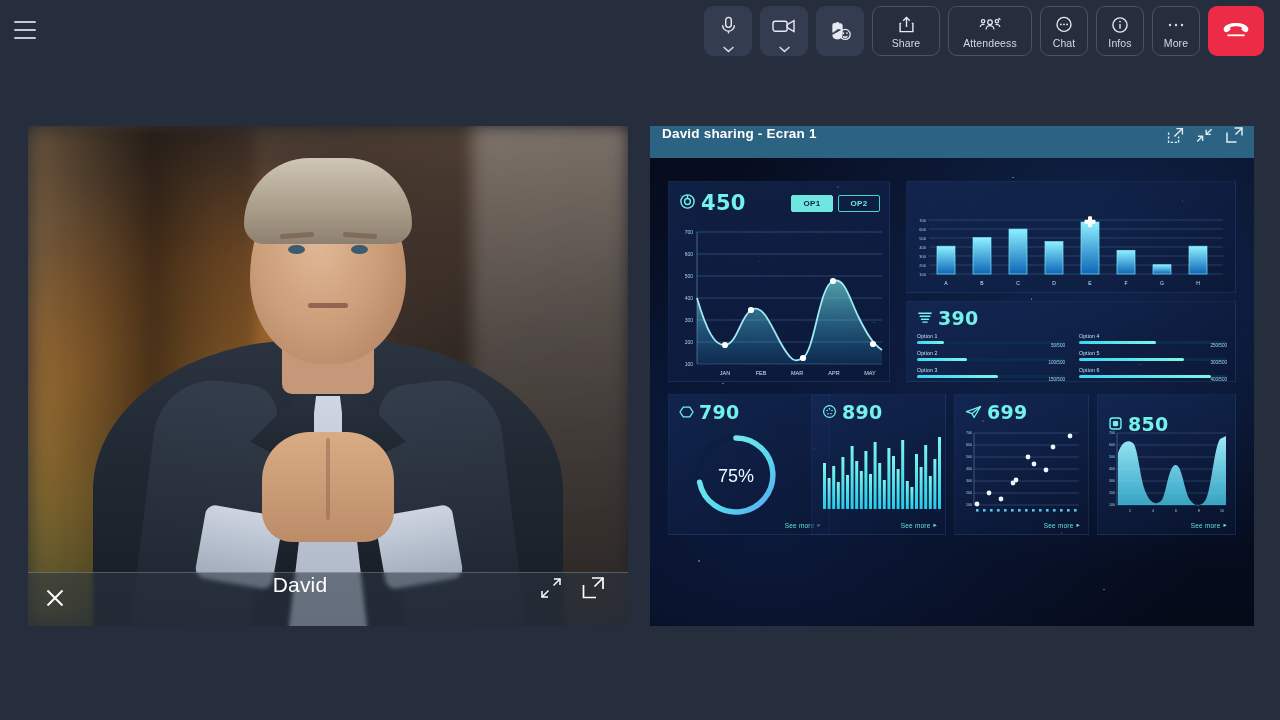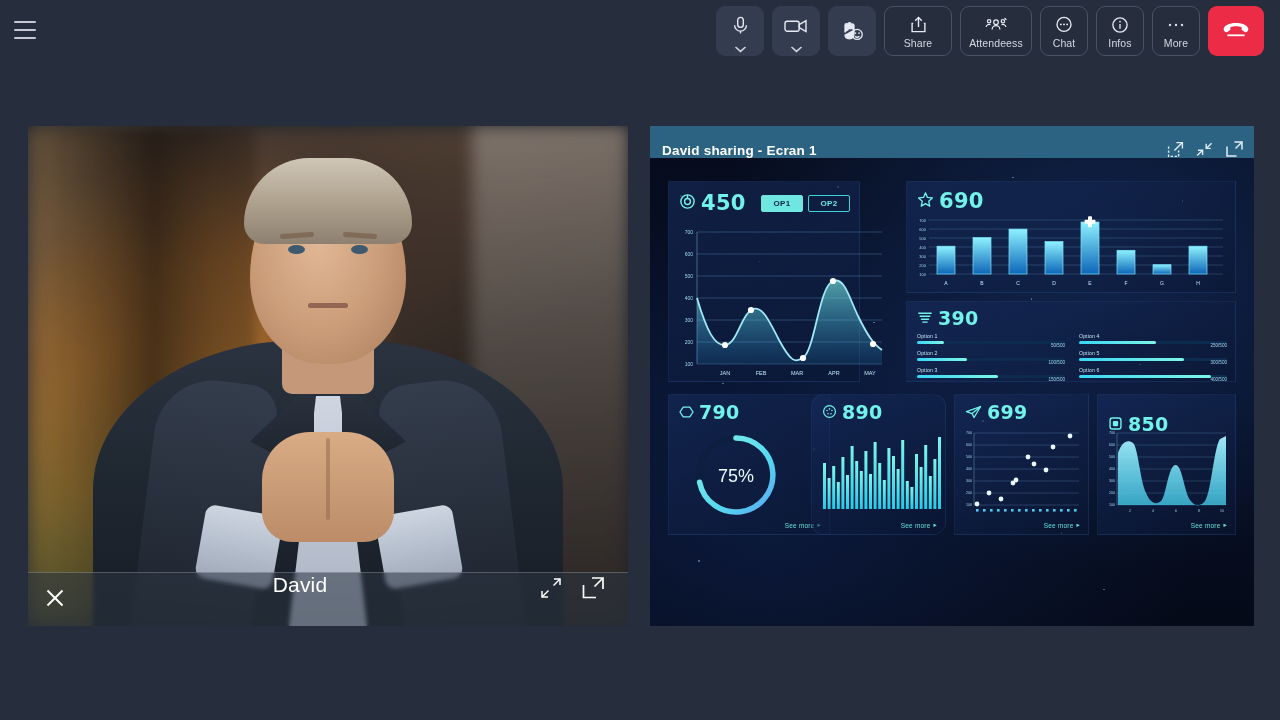--- a/index.html
+++ b/index.html
@@ -178,21 +178,21 @@
   .tile-actions .act { cursor: pointer; display: flex; }
 
   
   .share-panel {
     position: absolute; left: 650px; top: 126px;
     width: 604px; height: 500px;
     background: #070d1f;
   }
   .share-head {
     height: 32px; background: #2d6382;
-    display: flex; align-items: flex-end;
+    display: flex; align-items: flex-start;
     padding: 0 10px 0 12px;
   }
   .share-title {
     color: #ffffff; font-size: 13.5px; font-weight: bold; letter-spacing: .2px;
     flex: 1;
   }
   .share-head-icons { display: flex; align-items: center; gap: 11px; }
   .share-head-icons .hico { cursor: pointer; display: flex; opacity: .95; }
 
   .dash {
@@ -300,21 +300,21 @@
       <span class="ico">
         <svg width="17" height="18" viewBox="0 0 17 18" fill="none" stroke="#e6eaf3" stroke-width="1.4">
           <path d="M3.2 7.4H2.1v8.2h12.8V7.4h-1.1"></path>
           <line x1="8.5" y1="1.6" x2="8.5" y2="11"></line>
           <polyline points="5.2,4.8 8.5,1.5 11.8,4.8"></polyline>
         </svg>
       </span>
       <span class="lbl">Share</span>
     </div>
 
-    <div class="tbtn outlined wide" style="width:72px">
+    <div class="tbtn outlined wide" style="width:84px">
       <span class="ico">
         <svg width="22" height="16" viewBox="0 0 22 16" fill="none" stroke="#e6eaf3" stroke-width="1.25">
           <circle cx="11" cy="5.2" r="2.3"></circle>
           <path d="M7.1 12.4a3.9 3.9 0 0 1 7.8 0"></path>
           <circle cx="4.1" cy="4.2" r="1.7"></circle>
           <path d="M1.1 10a3 3 0 0 1 4.4-2.3"></path>
           <circle cx="17.9" cy="4.2" r="1.7"></circle>
           <path d="M20.9 10a3 3 0 0 0-4.4-2.3"></path>
           <path d="M19.4 1.4c1 .1 1.7.8 1.6 1.7"></path>
         </svg>
@@ -468,21 +468,21 @@
         <i style="left:55%;top:56%"></i>
         <i style="left:68%;top:80%"></i>
       <i style="left:81%;top:44%"></i>
         <i style="left:94%;top:66%"></i>
         <i style="left:37%;top:35%"></i>
       <i style="left:63%;top:30%"></i>
         <i style="left:8%;top:86%"></i>
         <i style="left:75%;top:92%"></i>
     </div>
 
-    <div class="panel" style="left:18px; top:23px; width:192px; height:201px;">
+    <div class="panel" style="left:18px; top:23px; width:222px; height:201px;">
       <div style="display:flex;align-items:center;justify-content:space-between;padding:9px 9px 0 10px;">
         <div class="pnum">
           <span>
             <svg width="17" height="17" viewBox="0 0 18 18" fill="none" stroke="#72f2ea" stroke-width="1.5">
               <circle cx="9" cy="9" r="7"></circle>
                 <circle cx="9" cy="9" r="3.1"></circle>
               <line x1="9" y1="2" x2="9" y2="5.9"></line>
             </svg>
           </span>
           <span>450</span>
@@ -533,28 +533,20 @@
           <text x="56" y="155">JAN</text>
             <text x="92" y="155">FEB</text>
             <text x="128" y="155">MAR</text>
           <text x="165" y="155">APR</text>
             <text x="201" y="155">MAY</text>
         </g>
       </svg>
     </div>
 
     <div class="panel" style="left:256px; top:23px; width:330px; height:112px;">
-      <div class="pnum" style="padding:7px 0 0 10px">
-        <span>
-          <svg width="17" height="17" viewBox="0 0 18 18" fill="none" stroke="#72f2ea" stroke-width="1.4" stroke-linejoin="round">
-            <polygon points="9,2 11.1,6.8 16.3,7.3 12.4,10.8 13.5,16 9,13.3 4.5,16 5.6,10.8 1.7,7.3 6.9,6.8"></polygon>
-          </svg>
-        </span>
-        <span>690</span>
-      </div>
       <svg width="330" height="80" viewBox="0 0 330 80" style="position:absolute;left:0;top:32px">
         <defs>
           <linearGradient id="barGrad" x1="0" y1="0" x2="0" y2="1">
             <stop offset="0%" stop-color="#8df1ff"></stop>
             <stop offset="100%" stop-color="#0e66b8"></stop>
           </linearGradient>
         </defs>
         <g stroke="#6fa9d8" stroke-opacity=".42" stroke-width=".6">
           <line x1="22" y1="6" x2="316" y2="6"></line>
           <line x1="22" y1="15" x2="316" y2="15"></line>
@@ -678,21 +670,21 @@
         <circle cx="67" cy="50" r="37" fill="none" stroke="#0c1f3e" stroke-width="5.5"></circle>
         <path d="M67,13 A37,37 0 1 1 30.6,57.2" fill="none" stroke="url(#ringGrad)" stroke-width="5.5" stroke-linecap="round"></path>
         <text x="67" y="57" text-anchor="middle" fill="#e8fbff" font-size="18" font-family="Liberation Sans, sans-serif">75%</text>
       </svg>
       <div class="seemore">
         <span>See more</span>
         <span>▸</span>
       </div>
     </div>
 
-    <div class="panel" style="left:161px; top:236px; width:135px; height:141px;border-radius:13px;">
+    <div class="panel" style="left:161px; top:236px; width:135px; height:141px;">
       <div class="pnum sm" style="padding:6px 0 0 10px">
         <span>
           <svg width="15" height="15" viewBox="0 0 16 16" fill="none" stroke="#72f2ea" stroke-width="1.3">
             <circle cx="8" cy="8" r="6.3"></circle>
             <circle cx="8" cy="5.2" r=".85" fill="#72f2ea" stroke="none"></circle>
             <circle cx="10.6" cy="7" r=".85" fill="#72f2ea" stroke="none"></circle>
             <circle cx="9.6" cy="10.4" r=".85" fill="#72f2ea" stroke="none"></circle>
             <circle cx="6.4" cy="10.4" r=".85" fill="#72f2ea" stroke="none"></circle>
             <circle cx="5.4" cy="7" r=".85" fill="#72f2ea" stroke="none"></circle>
           </svg>

